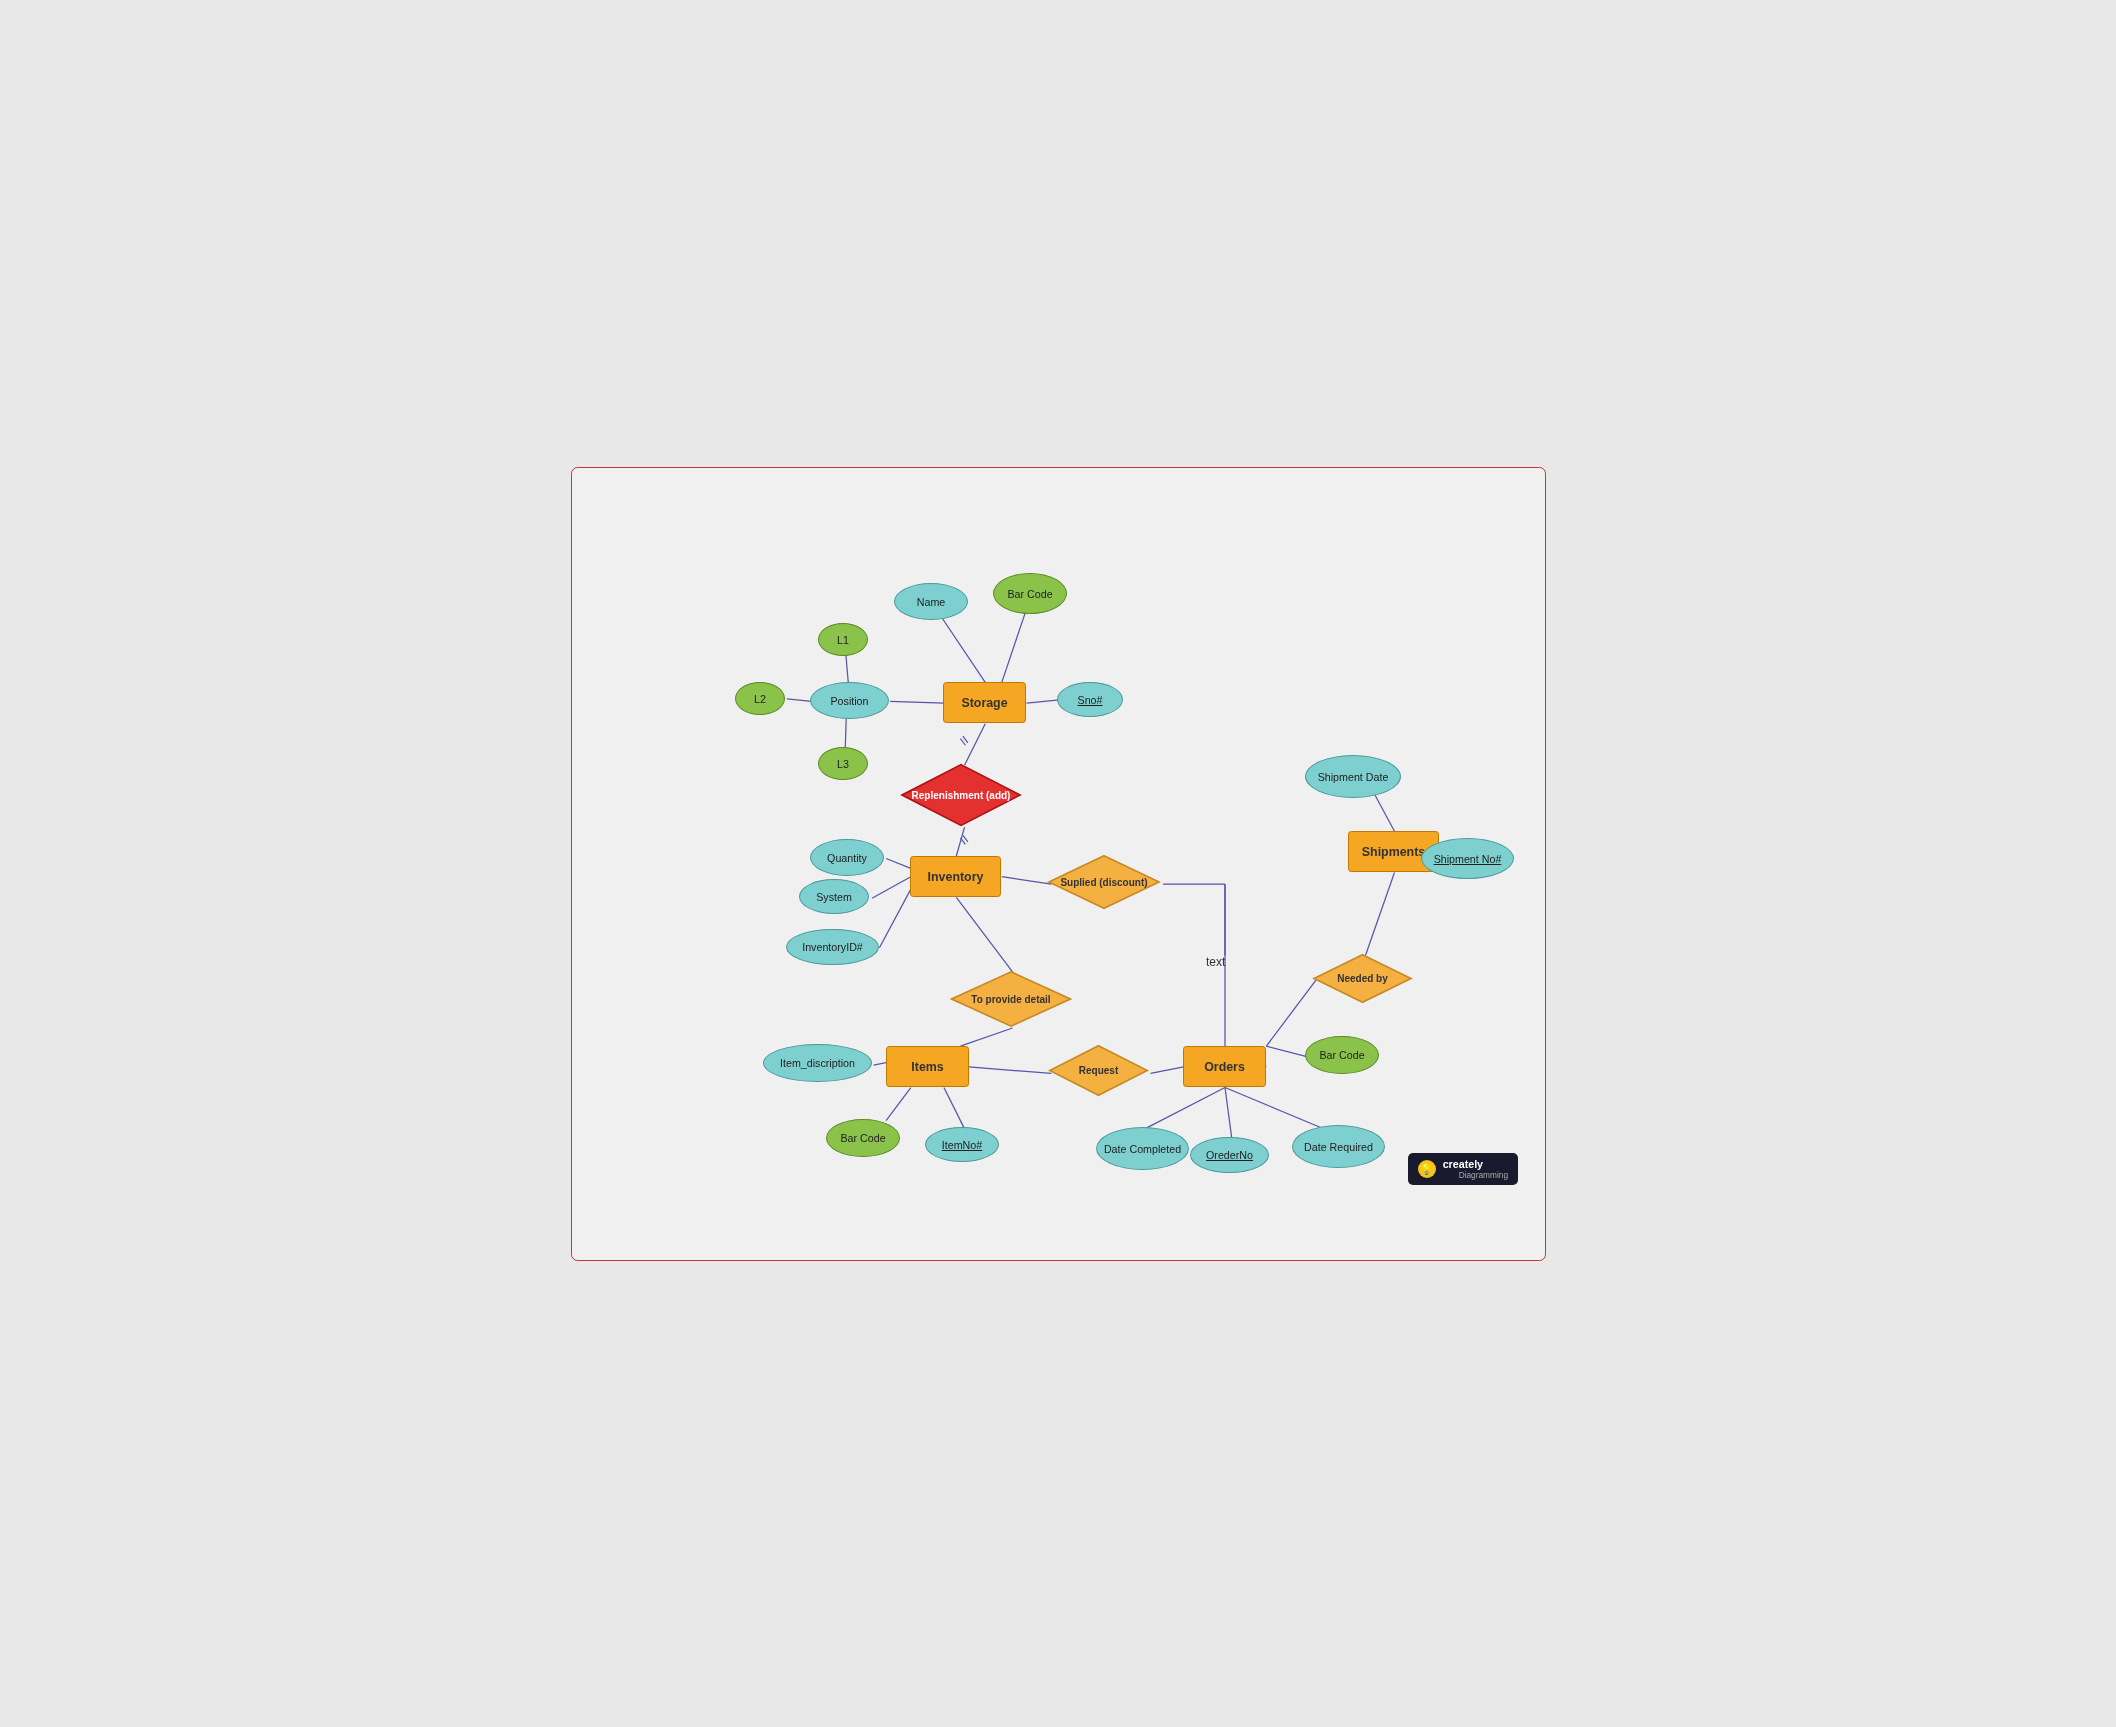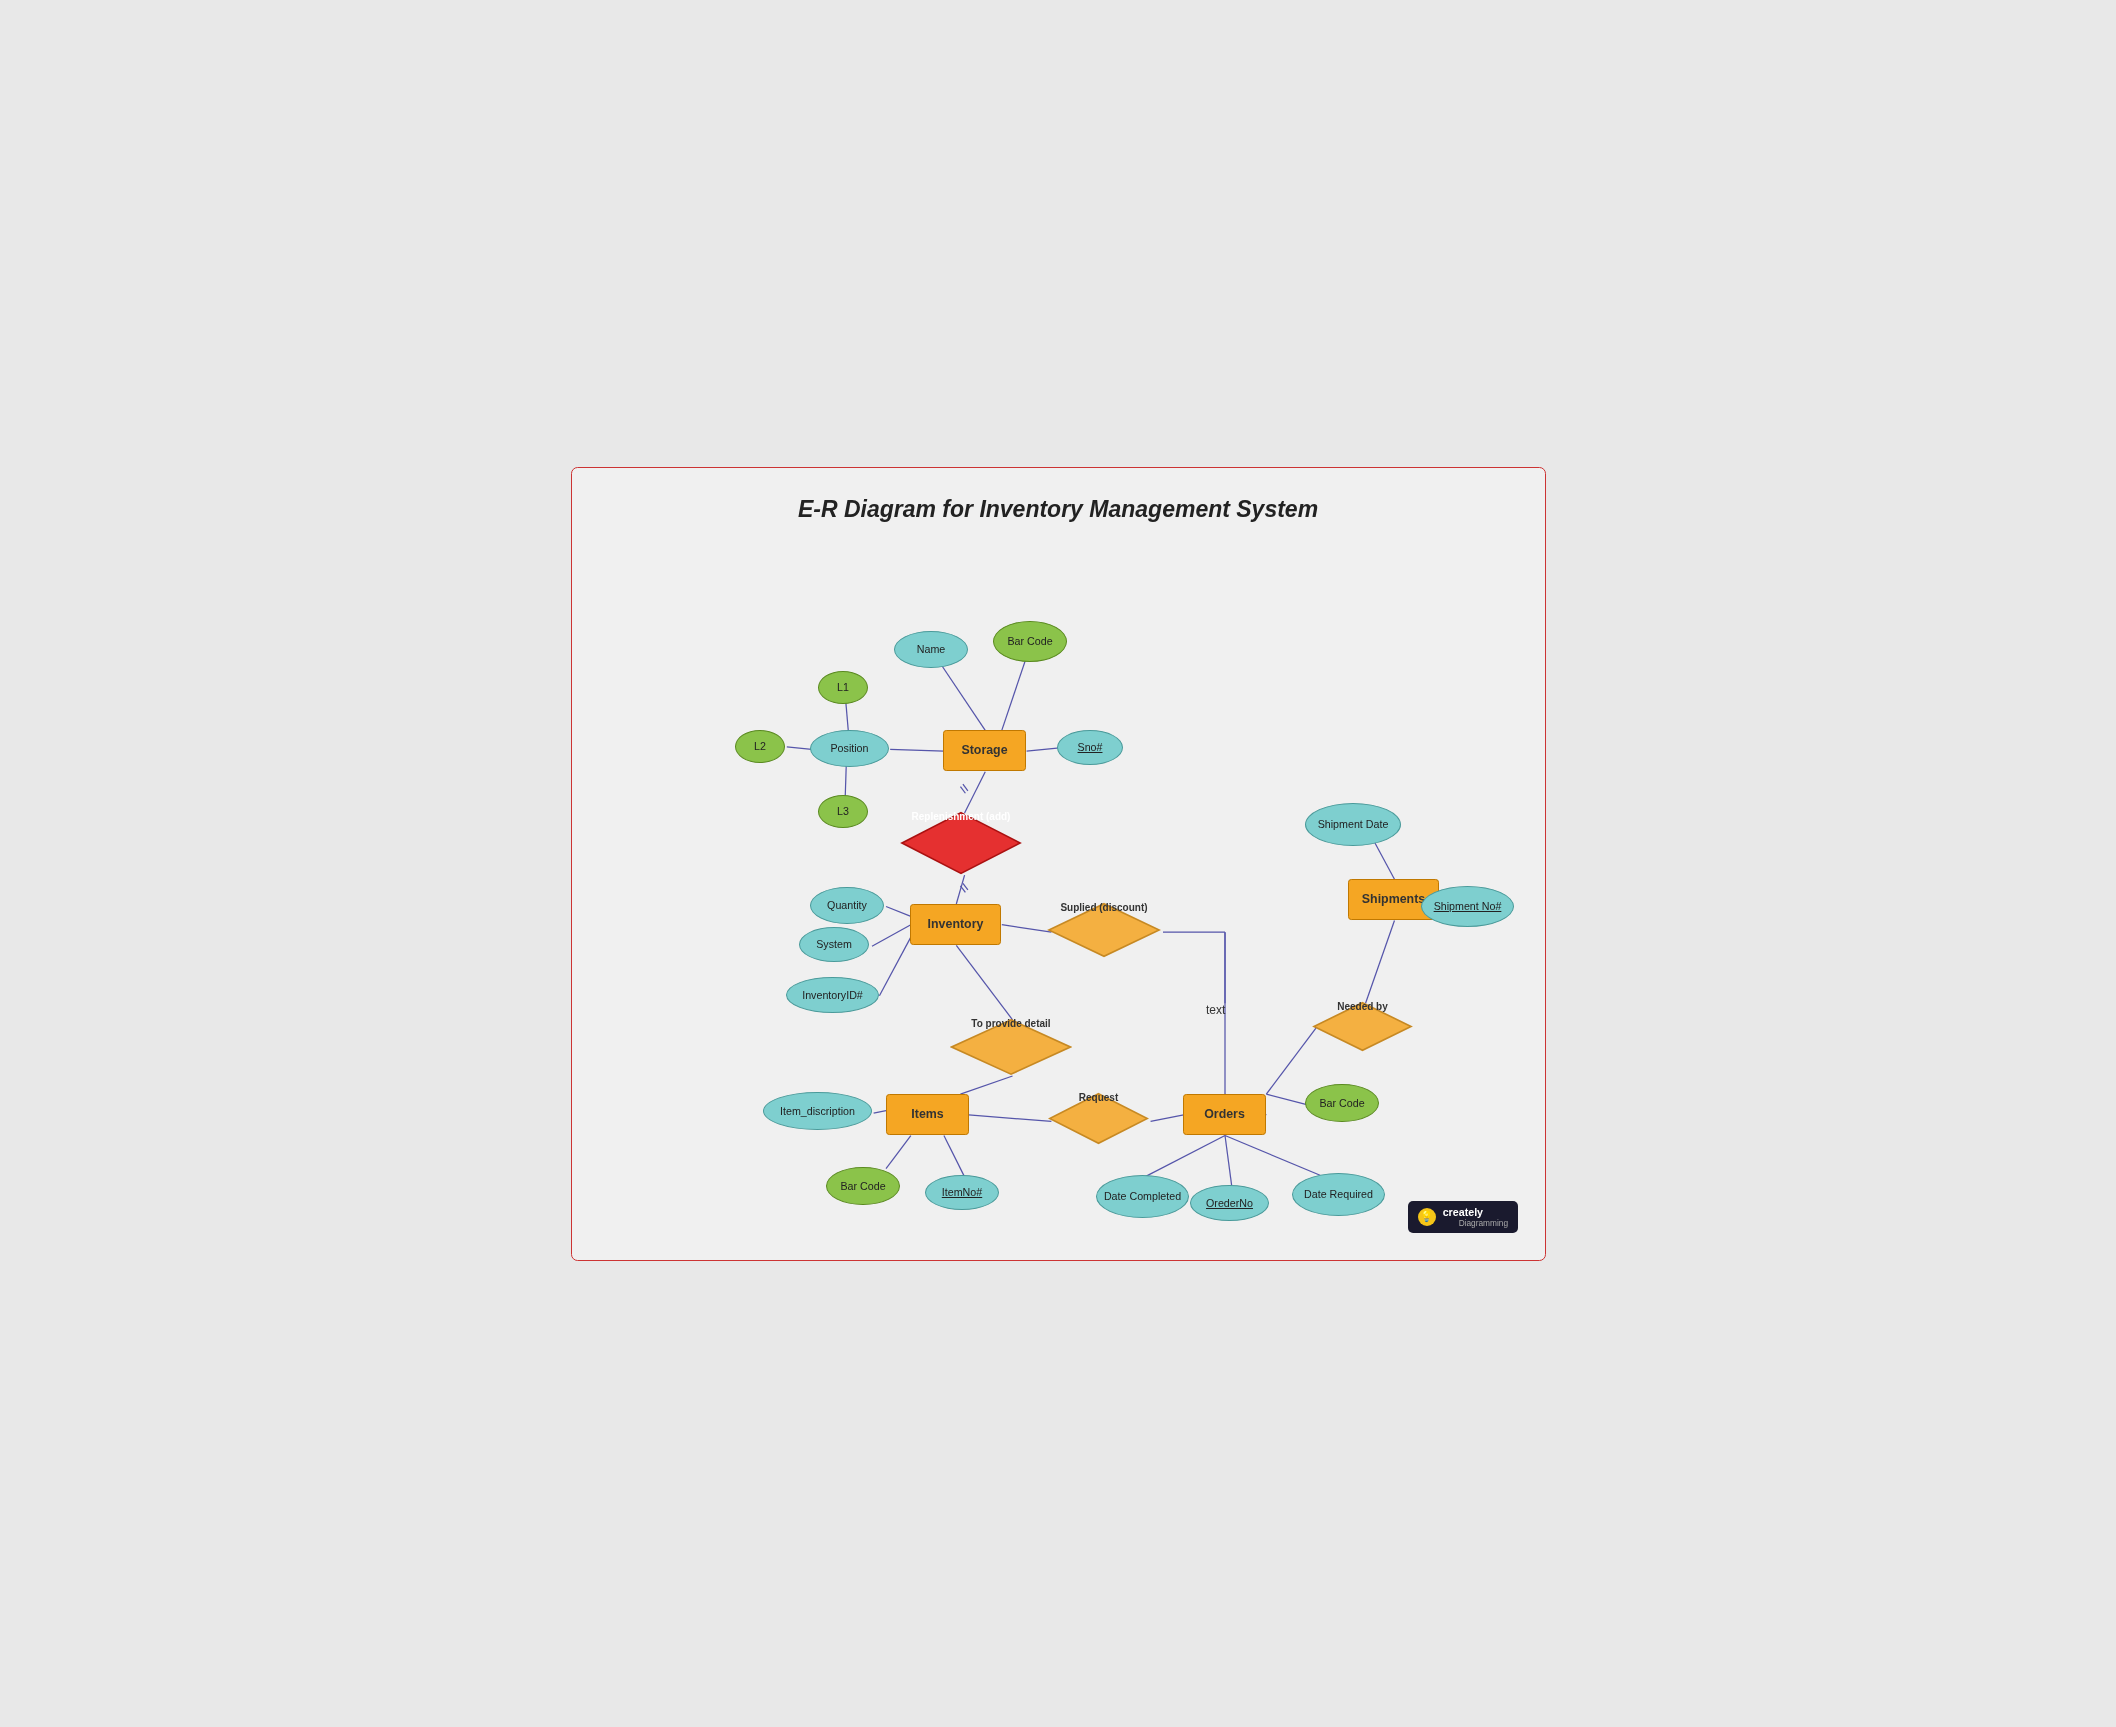--- a/index.html
+++ b/index.html
@@ -66,21 +66,21 @@
       background: #8bc34a;
       border-color: #5a8a20;
     }
     .attribute.underline span {
       text-decoration: underline;
     }
     
     .relationship {
       position: absolute;
       display: flex;
-      align-items: flex-start;
+      align-items: center;
       justify-content: center;
       text-align: center;
       font-size: 10.7px;
       font-weight: bold;
       color: #333;
     }
     .relationship .diamond {
       position: absolute;
       width: 100%;
       height: 100%;
@@ -133,21 +133,20 @@
     .creately-badge .text-block span:last-child {
       color: #aaa;
       font-size: 8.3px;
       padding-left: 16px;
     }
   </style>
 </head>
 <body>
 
 <div class="diagram-container">
-  <div class="diagram-title">E-R Diagram for Inventory Management System</div>
   <div class="diagram-area">
 
     <svg class="lines-svg" viewBox="0 0 1136 860" width="939" height="711">
 
       <line x1="480" y1="240" x2="415" y2="143" stroke="#5555aa" stroke-width="1.5"></line>
 
       <line x1="500" y1="240" x2="535" y2="136" stroke="#5555aa" stroke-width="1.5"></line>
 
       <line x1="530" y1="265" x2="570" y2="261" stroke="#5555aa" stroke-width="1.5"></line>
 

